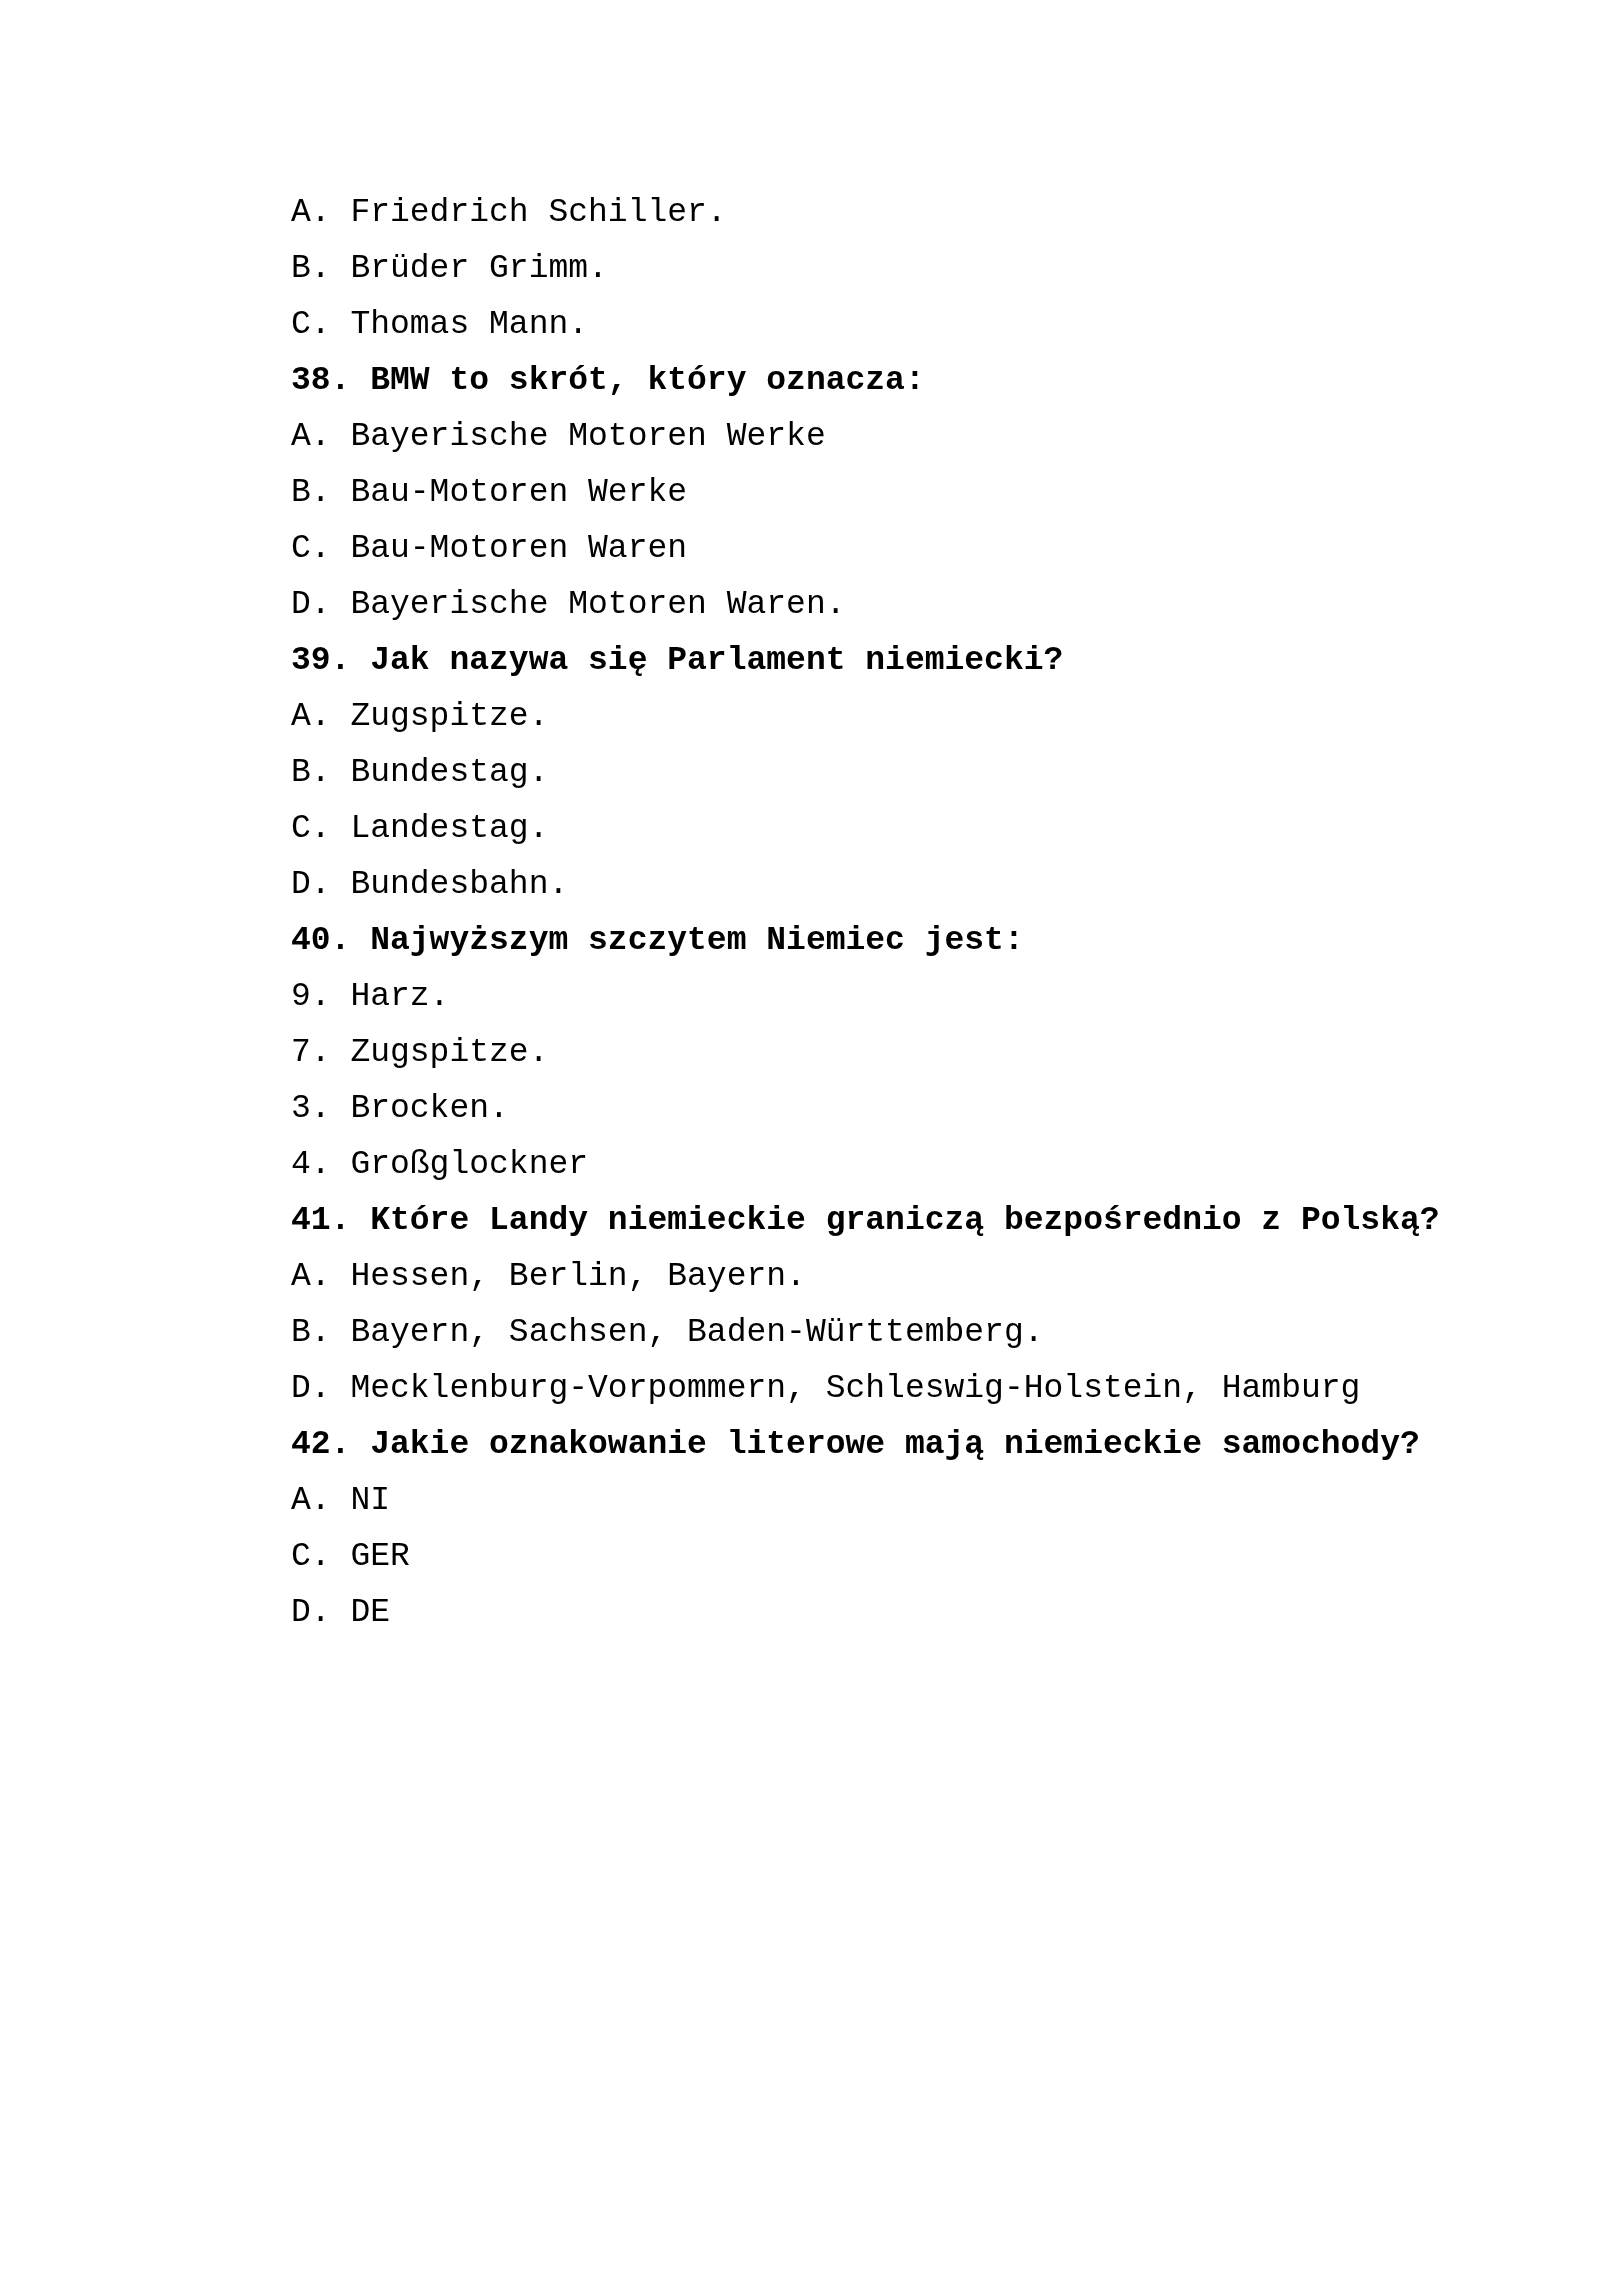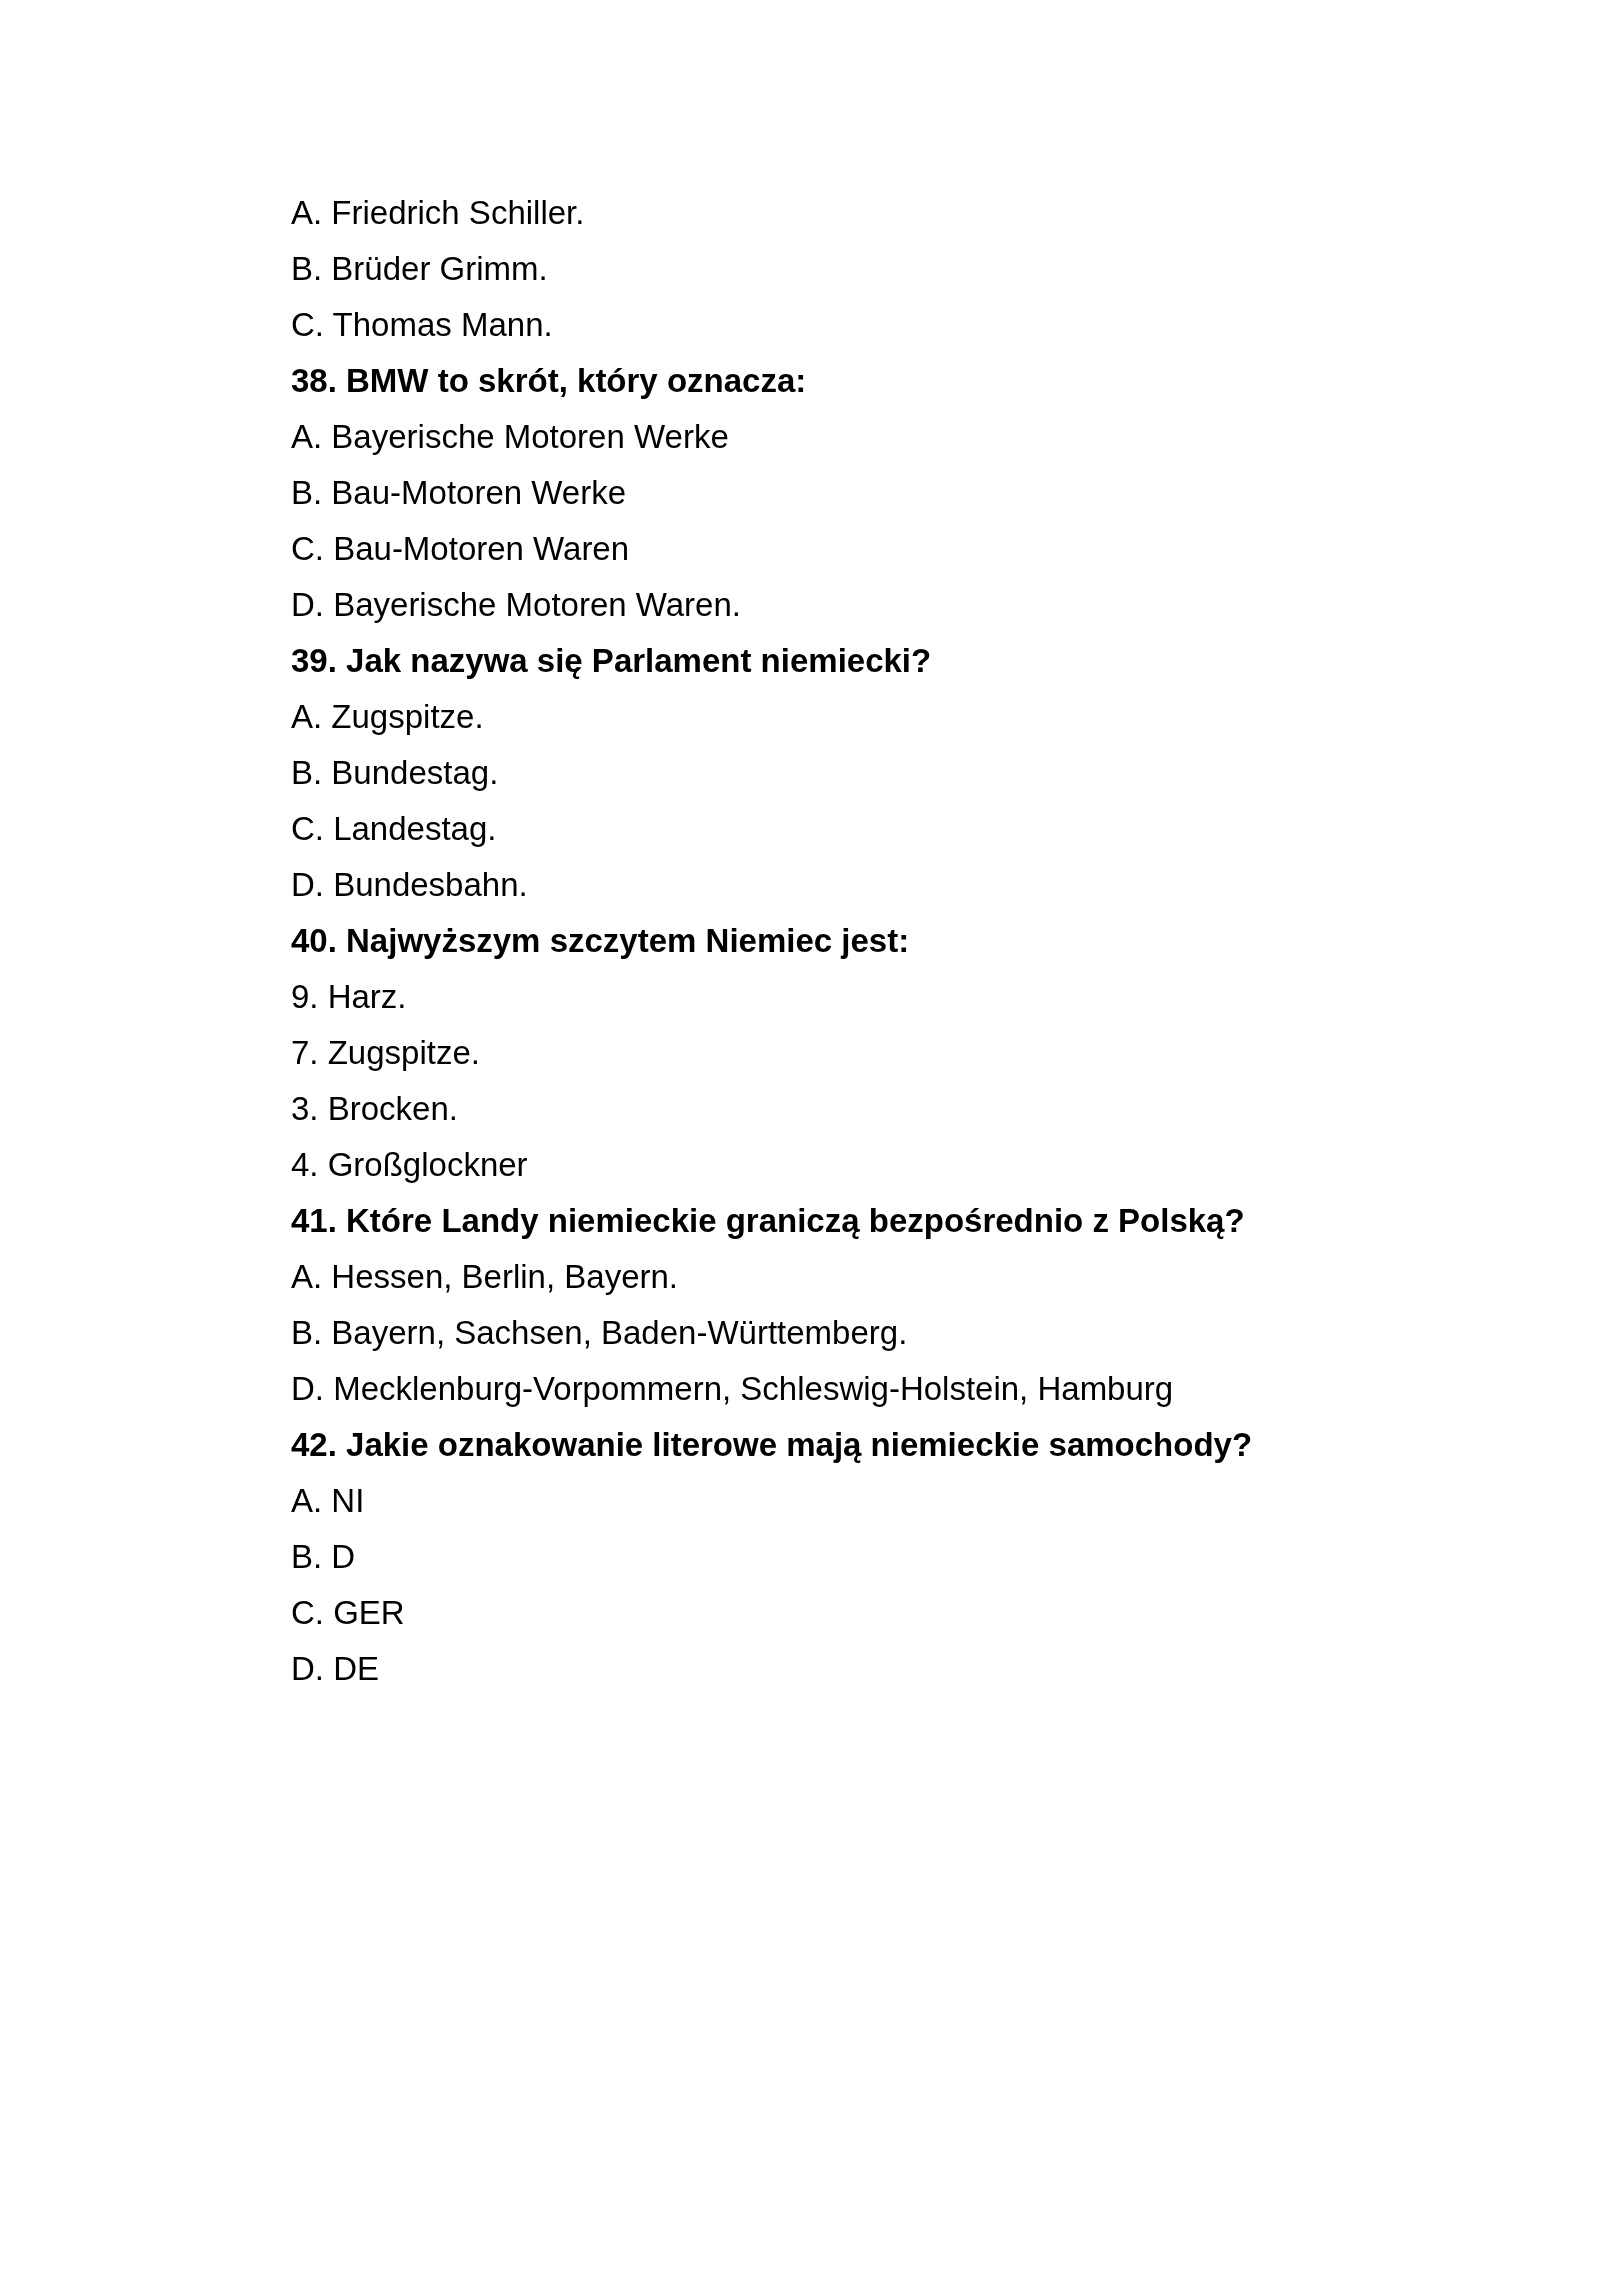--- a/index.html
+++ b/index.html
@@ -13,21 +13,21 @@
     height: 2295px;
     background: #ffffff;
     overflow: hidden;
   }
   .doc-body {
     position: absolute;
     left: 291px;
     top: 185px;
     width: 1178px;
     color: #000000;
-    font-family: Liberation Sans, sans-serif;
+    font-family: Liberation Mono, monospace;
     font-size: 33px;
     line-height: 56px;
   }
   .doc-body p {
     margin: 0;
     padding: 0;
     white-space: nowrap;
     font-weight: normal;
   }
   .doc-body p.heading {
@@ -62,19 +62,18 @@
     <p>3. Brocken.</p>
     <p>4. Großglockner</p>
 
     <p class="heading">41. Które Landy niemieckie graniczą bezpośrednio z Polską?</p>
     <p>A. Hessen, Berlin, Bayern.</p>
     <p>B. Bayern, Sachsen, Baden-Württemberg.</p>
     <p>D. Mecklenburg-Vorpommern, Schleswig-Holstein, Hamburg</p>
 
     <p class="heading">42. Jakie oznakowanie literowe mają niemieckie samochody?</p>
     <p>A. NI</p>
-    <p>B. D</p>
     <p>C. GER</p>
     <p>D. DE</p>
 
   </div>
 </div>
 
 
 </body></html>

